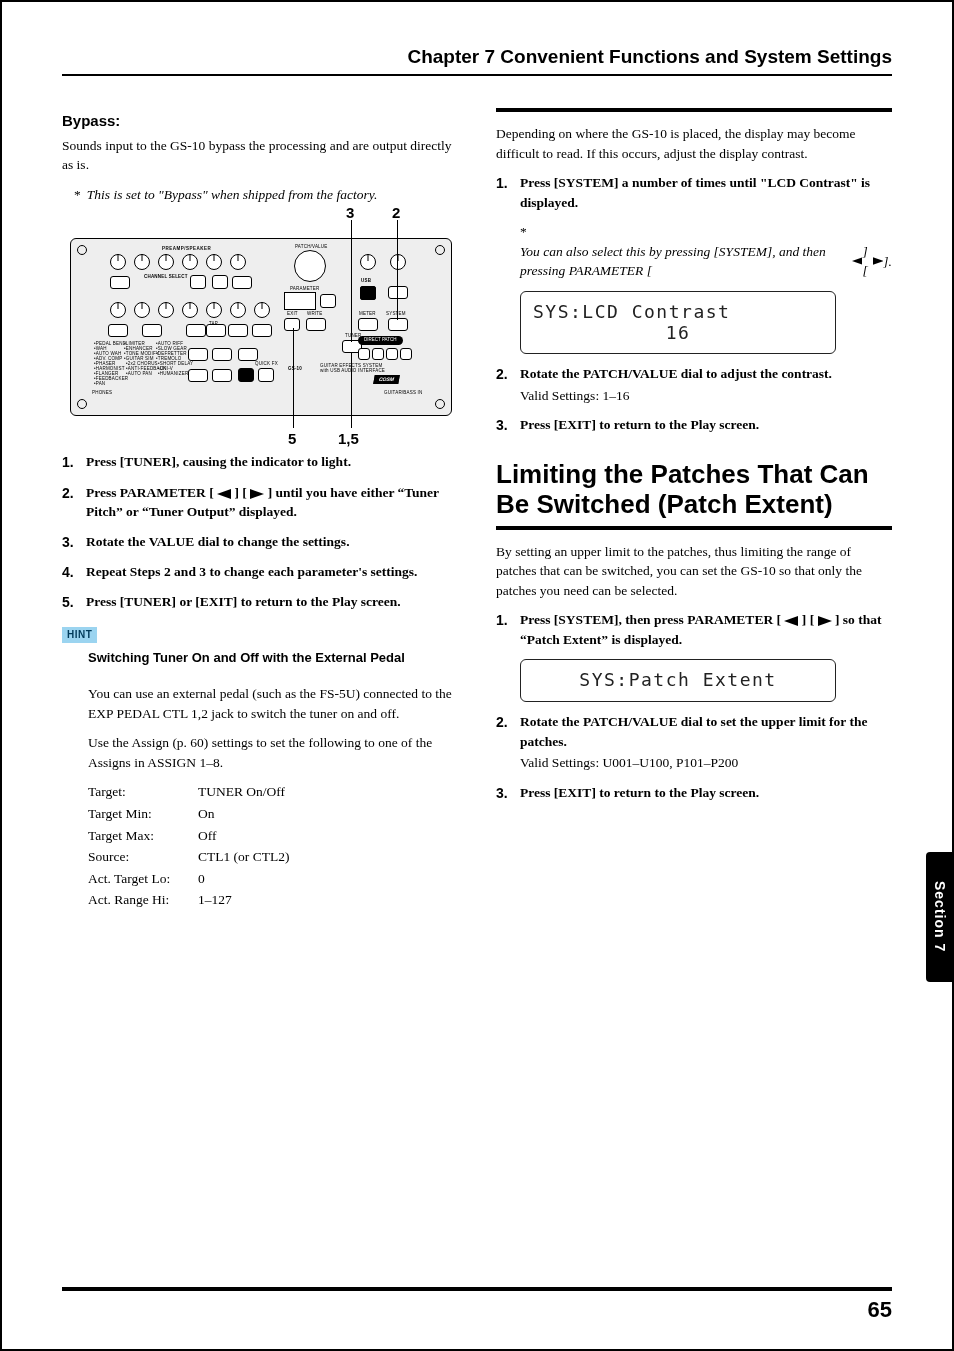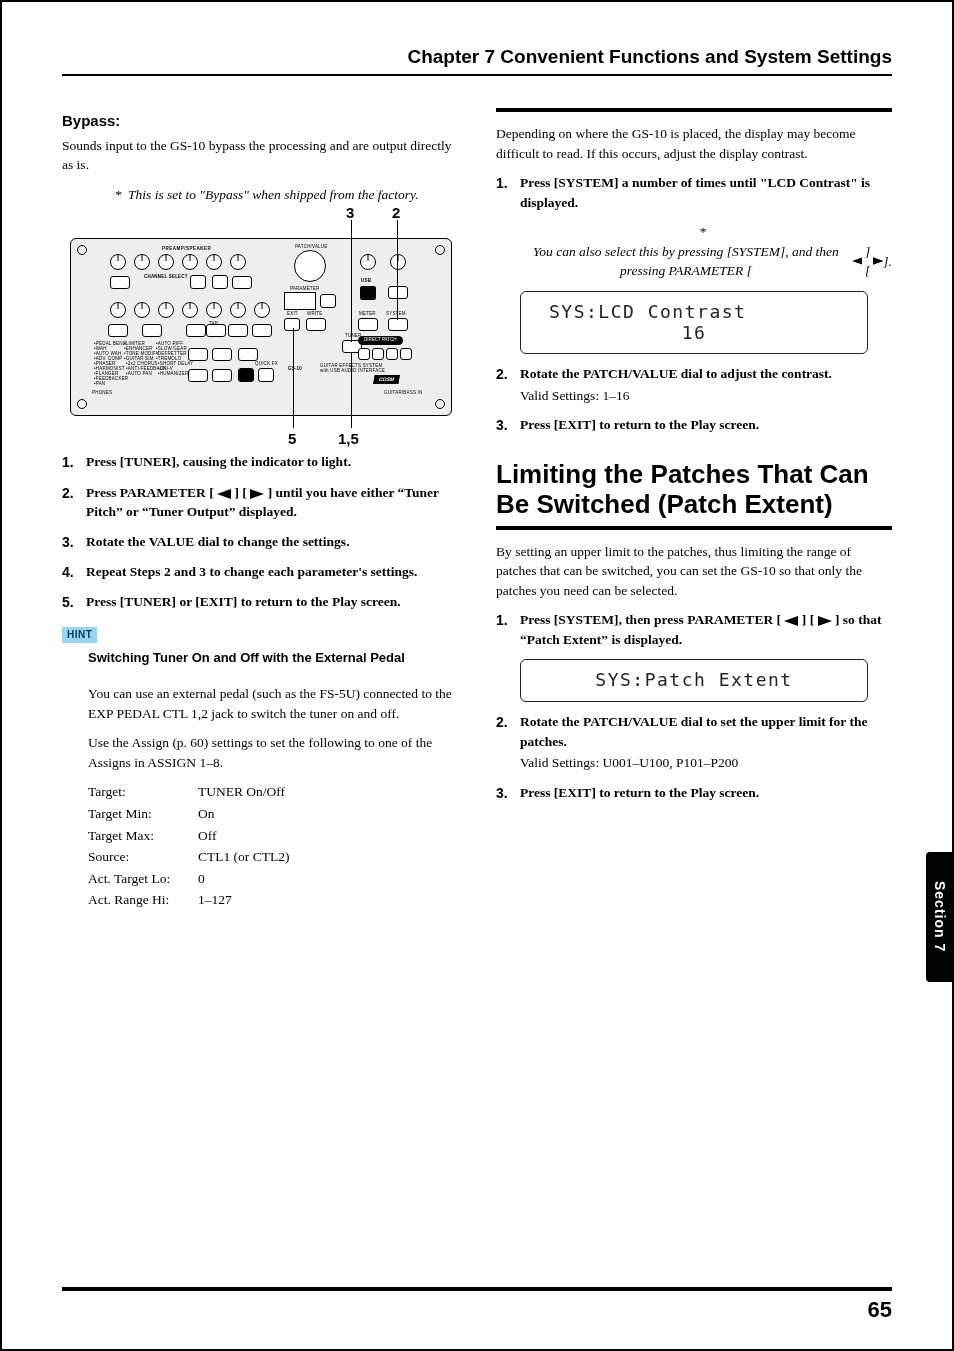--- a/index.html
+++ b/index.html
@@ -53,21 +53,20 @@
     font-weight: bold;
     font-size: 15px;
     margin: 8px 0 2px;
   }
   .p {
     margin: 4px 0 10px;
   }
   .italic {
     font-style: italic;
     margin: 2px 0 10px 12px;
-    text-align: center;
   }
   .italic .star { font-style: normal; margin-right: 6px; }
   .ol {
     list-style: none;
     padding: 0;
     margin: 10px 0 4px;
   }
   .ol li {
     display: flex;
     margin: 6px 0 10px;
@@ -224,21 +223,21 @@
   .call-label {
     position: absolute;
     font-size: 15px;
     font-weight: bold;
     font-family: Arial, Helvetica, sans-serif;
   }
   .lcd-card {
     width: 290px;
     border: 1.5px solid #222;
     border-radius: 6px;
-    padding: 10px 28px;
+    padding: 10px 12px;
     margin: 8px 0 4px 24px;
     background: #fff;
   }
   .lcd-card .lcdtxt {
     font-family: "DejaVu Sans Mono", "Lucida Console", monospace;
     font-size: 18px;
     line-height: 1.15;
     letter-spacing: 1.5px;
     color: #222;
   }

